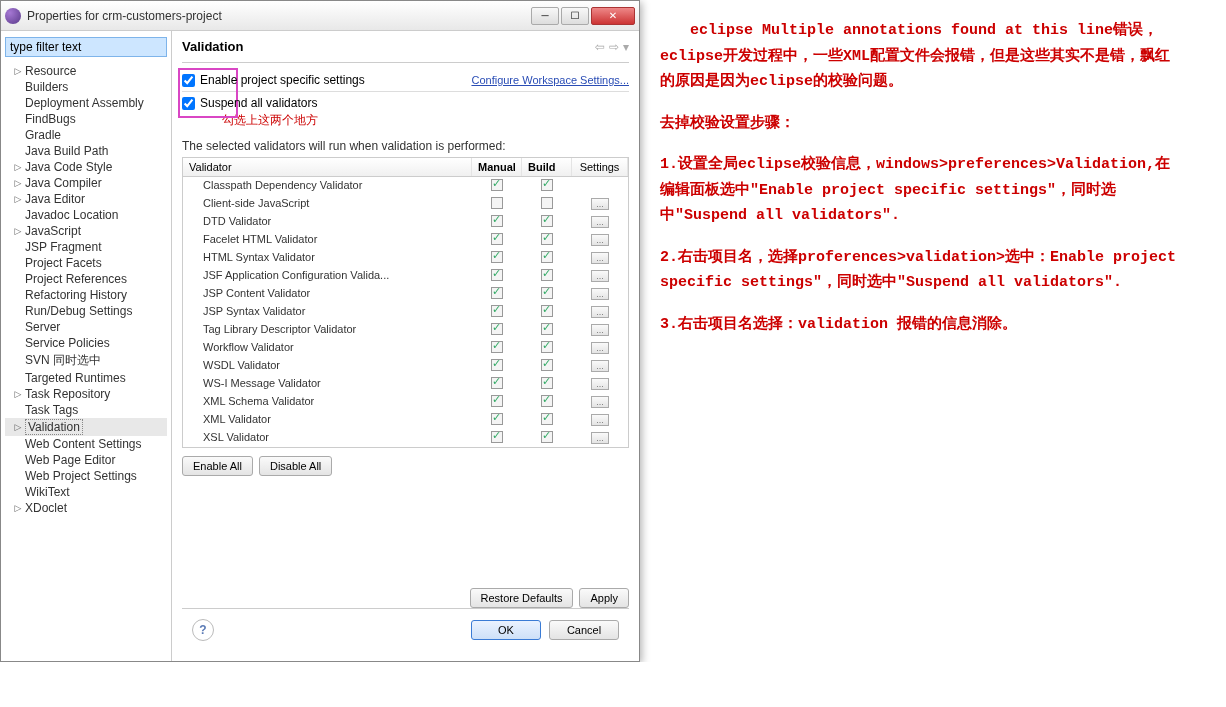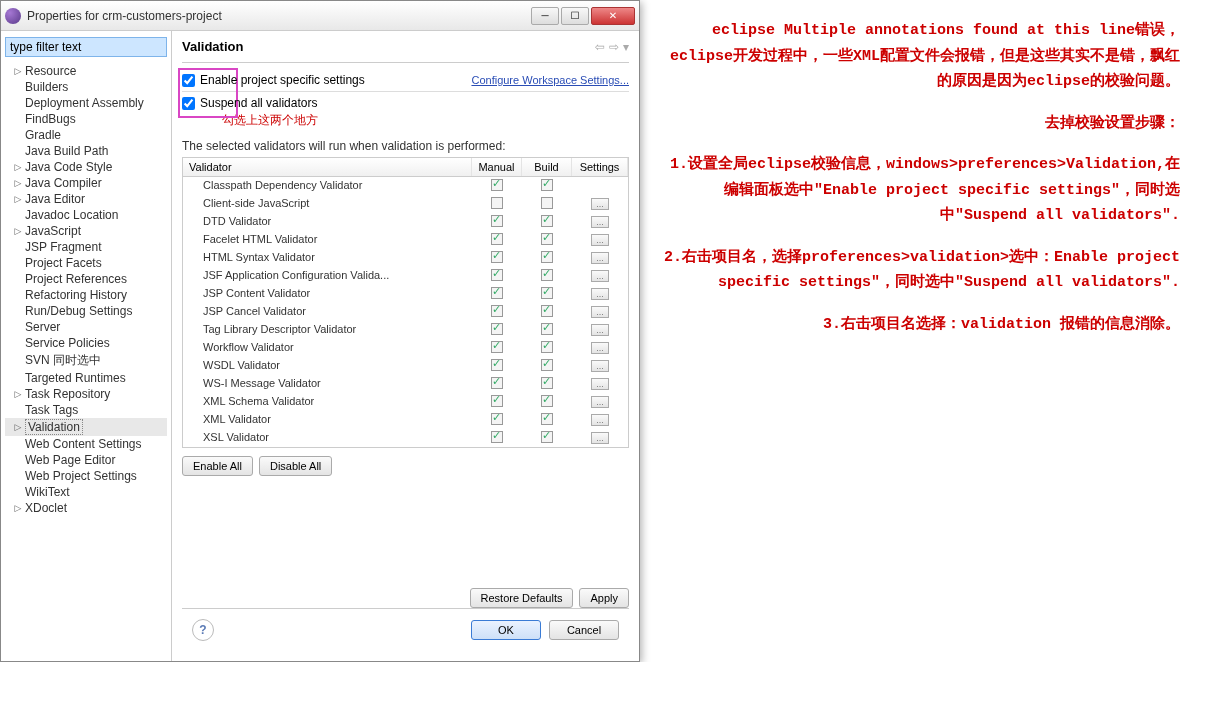--- a/index.html
+++ b/index.html
@@ -27,39 +27,39 @@
 .checkrow { display: flex; align-items: center; margin: 2px 0; position: relative; }
 .checkrow input { margin-right: 5px; }
 .link { color: #2a4db5; text-decoration: underline; cursor: pointer; font-size: 11px; padding-left: 48px; }
 .highlight1 { position: absolute; border: 2px solid #d946c4; left: -4px; top: -3px; width: 60px; height: 50px; pointer-events: none; }
 .redtext { color: #c00; font-size: 12px; margin-left: 40px; }
 .desc { margin: 10px 0 4px; color: #333; }
 .table-wrap { border: 1px solid #ccc; overflow: hidden; }
 .table-head { display: flex; background: #fff; border-bottom: 1px solid #ccc; }
 .th { padding: 3px 6px; border-right: 1px solid #e4e4e4; background: linear-gradient(#fff,#f0f0f0); font-size: 11px; }
 .th.c0 { flex: 1; }
-.th.c1,.th.c2 { width: 50px; text-align: center; }
+.th.c1,.th.c2 { width: 50px; text-align: left; font-weight: bold; }
 .th.c3 { width: 56px; text-align: center; }
 .table-body { max-height: 330px; overflow: hidden; }
 .tr { display: flex; padding: 0; }
 .td { padding: 2px 6px; font-size: 11px; color: #333; }
 .td.c0 { flex: 1; padding-left: 20px; white-space: nowrap; overflow: hidden; text-overflow: ellipsis; }
 .td.c1,.td.c2 { width: 50px; text-align: center; }
 .td.c3 { width: 56px; text-align: center; }
 .ck { display: inline-block; width: 12px; height: 12px; border: 1px solid #999; background: #f4f4f4; position: relative; }
 .ck.on::after { content: "✓"; position: absolute; top: -3px; left: 0; font-size: 11px; color: #3a6; }
 .setbtn { display: inline-block; width: 18px; height: 12px; border: 1px solid #aaa; background: linear-gradient(#fafafa,#e4e4e4); font-size: 9px; color: #777; text-align: center; line-height: 10px; }
 .btnrow { display: flex; gap: 6px; margin-top: 8px; }
 .btn { padding: 3px 10px; border: 1px solid #aaa; background: linear-gradient(#fafafa,#e4e4e4); border-radius: 3px; font-size: 11px; cursor: pointer; }
 .btn.primary { border-color: #3a7bd5; background: linear-gradient(#eaf2ff,#cde0f8); }
 .spacer { flex: 1; }
 .footer { border-top: 1px solid #ccc; padding: 10px; display: flex; align-items: center; }
 .help-icon { width: 22px; height: 22px; border: 1px solid #bbb; border-radius: 50%; display: flex; align-items: center; justify-content: center; color: #5a7ab5; font-weight: bold; }
 .notes { padding: 18px 20px; width: 560px; font-family: "Courier New", monospace; font-size: 15px; color: #c00; line-height: 1.7; font-weight: bold; }
-.notes p { margin-bottom: 16px; text-align: right; }
+.notes p { margin-bottom: 16px; }
 </style>
 </head>
 <body>
 
 <div class="dialog">
   <div class="titlebar">
     <div class="icon"></div>
     <div class="title">Properties for crm-customers-project</div>
     <div class="winbtns">
       <div class="winbtn">─</div>
@@ -254,21 +254,21 @@
               <div class="td c2"><span class="ck on"></span></div>
               <div class="td c3"><span class="setbtn">...</span></div>
             </div>
             <div class="tr">
               <div class="td c0">JSP Content Validator</div>
               <div class="td c1"><span class="ck on"></span></div>
               <div class="td c2"><span class="ck on"></span></div>
               <div class="td c3"><span class="setbtn">...</span></div>
             </div>
             <div class="tr">
-              <div class="td c0">JSP Cancel Validator</div>
+              <div class="td c0">JSP Syntax Validator</div>
               <div class="td c1"><span class="ck on"></span></div>
               <div class="td c2"><span class="ck on"></span></div>
               <div class="td c3"><span class="setbtn">...</span></div>
             </div>
             <div class="tr">
               <div class="td c0">Tag Library Descriptor Validator</div>
               <div class="td c1"><span class="ck on"></span></div>
               <div class="td c2"><span class="ck on"></span></div>
               <div class="td c3"><span class="setbtn">...</span></div>
             </div>

